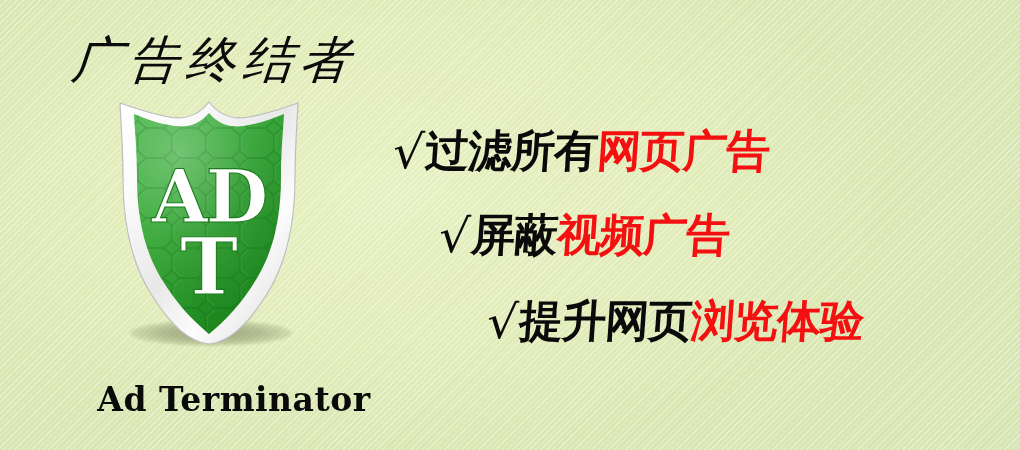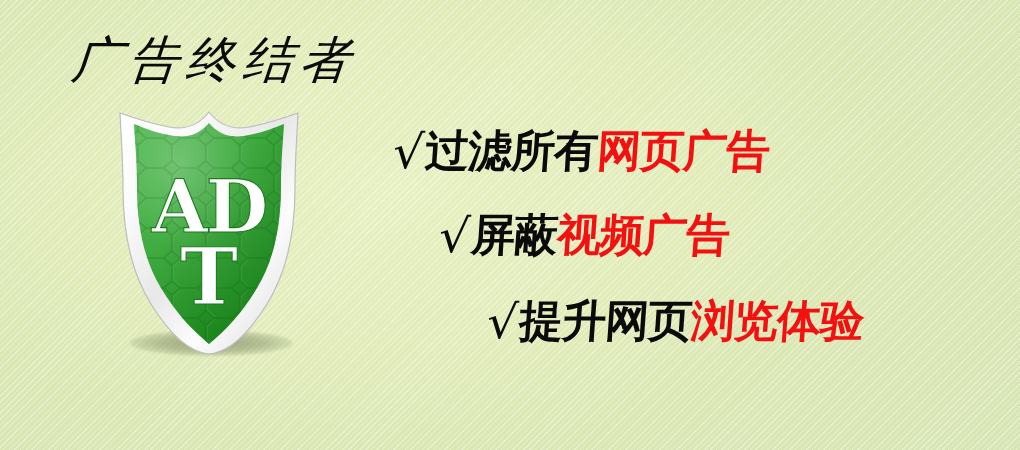--- a/index.html
+++ b/index.html
@@ -52,21 +52,21 @@
     color: #0b0b0b;
     letter-spacing: 7px;
     white-space: nowrap;
     transform: skewX(-5deg);
   }
 
   
   #logo-wrap {
     position: absolute;
     left: 104px;
-    top: 108px;
+    top: 98px;
     width: 210px;
     height: 250px;
   }
   #shield-svg {
     position: absolute;
     left: 0;
     top: 0;
     width: 210px;
     height: 250px;
     display: block;
@@ -228,14 +228,15 @@
   </div>
 
   <div class="feature" id="feature-2">
     <span class="tick">√</span><span class="blk">屏蔽</span><span class="red">视频广告</span>
   </div>
 
   <div class="feature" id="feature-3">
     <span class="tick">√</span><span class="blk">提升网页</span><span class="red">浏览体验</span>
   </div>
 
+  <div id="brand-en">Ad Terminator</div>
 
 </div>
 
 </body></html>

